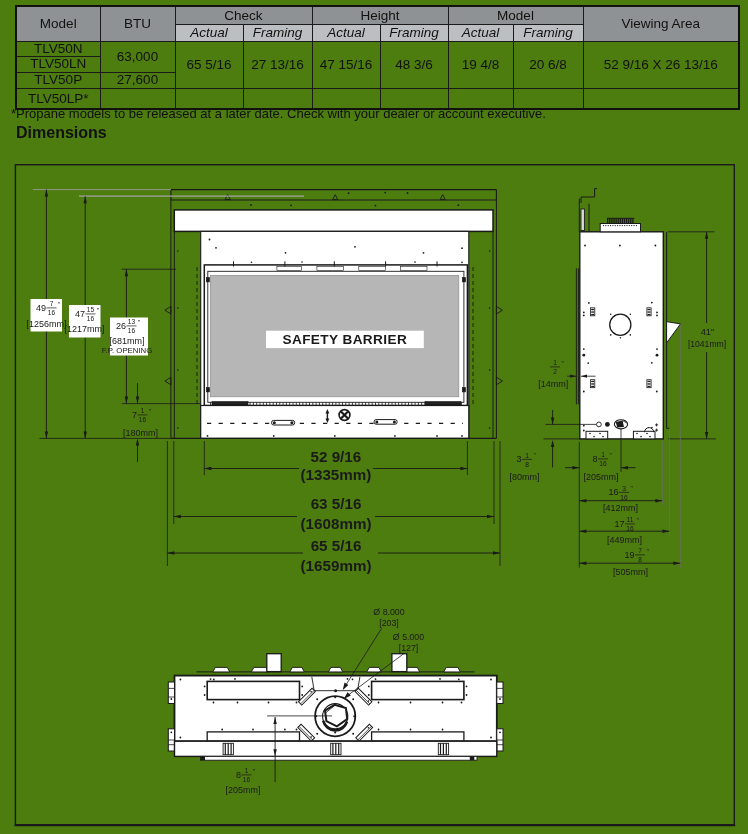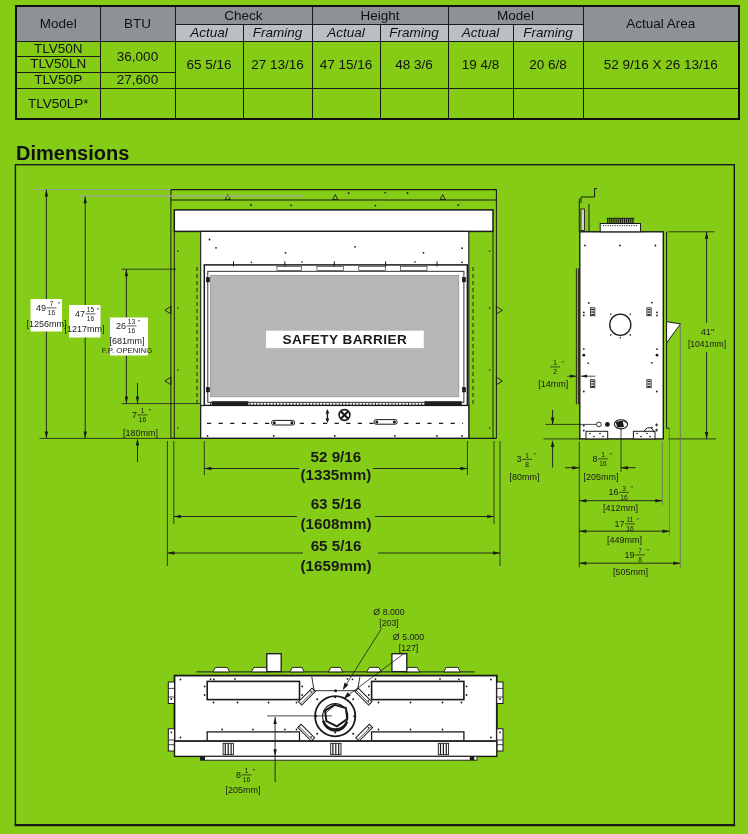--- a/index.html
+++ b/index.html
@@ -1,15 +1,15 @@
 <!DOCTYPE html>
 <html><head><meta charset="utf-8"><style>
 html,body{margin:0;padding:0;background:#ffffff;}
 body{font-family:"Liberation Sans",sans-serif;color:#111;}
-.page{position:relative;width:748px;height:834px;overflow:hidden;background:#84cc16;}
+.page{position:relative;width:748px;height:834px;overflow:hidden;background:#4d7c0f;}
 table.spec{position:absolute;left:15px;top:5px;border-collapse:collapse;table-layout:fixed;}
 table.spec td,table.spec th{border:1px solid #1a1a1a;padding:0;text-align:center;vertical-align:middle;font-size:13.5px;font-weight:400;line-height:1;overflow:hidden;}
 table.spec{border:2px solid #111;}
 .hd{background:#8f9294;}
 .hl{background:#bcbfc1;font-style:italic;}
 </style></head><body>
 <div class="page">
 
 <table class="spec">
       <colgroup>
@@ -23,64 +23,65 @@
         <col style="width:70px">
         <col style="width:156px">
       </colgroup>
 <tbody>
         <tr style="height:18px">
           <td class="hd" rowspan="2">Model</td>
           <td class="hd" rowspan="2">BTU</td>
           <td class="hd" colspan="2">Check</td>
           <td class="hd" colspan="2">Height</td>
           <td class="hd" colspan="2">Model</td>
-          <td class="hd" rowspan="2">Actual Area</td>
+          <td class="hd" rowspan="2">Viewing Area</td>
         </tr>
 <tr style="height:17px">
           <td class="hl">Actual</td>
           <td class="hl">Framing</td>
           <td class="hl">Actual</td>
           <td class="hl">Framing</td>
           <td class="hl">Actual</td>
           <td class="hl">Framing</td>
         </tr>
 <tr style="height:15px">
           <td>TLV50N</td>
-          <td rowspan="2">36,000</td>
+          <td rowspan="2">63,000</td>
           <td rowspan="3">65 5/16</td>
           <td rowspan="3">27 13/16</td>
           <td rowspan="3">47 15/16</td>
           <td rowspan="3">48 3/6</td>
           <td rowspan="3">19 4/8</td>
           <td rowspan="3">20 6/8</td>
           <td rowspan="3">52 9/16 X 26 13/16</td>
         </tr>
 <tr style="height:16px">
           <td>TLV50LN</td>
         </tr>
 <tr style="height:16px">
           <td>TLV50P</td>
           <td>27,600</td>
         </tr>
-<tr style="height:31px">
+<tr style="height:21px">
           <td>TLV50LP*</td>
           <td></td>
           <td></td>
           <td></td>
           <td></td>
           <td></td>
           <td></td>
           <td></td>
           <td></td>
         </tr>
 </tbody>
     </table>
 
-
-<div style="position:absolute;left:16px;top:142px;font-size:20px;font-weight:700;">Dimensions</div>
+<div style="position:absolute;left:11px;top:106px;font-size:13px;">*Propane models to be released at a later date. Check with your dealer or account executive.</div>
+
+<div style="position:absolute;left:16px;top:124px;font-size:16px;font-weight:700;">Dimensions</div>
 <svg width="748" height="834" viewBox="0 0 748 834" style="position:absolute;left:0;top:0;" font-family="Liberation Sans, sans-serif" fill="none">
 
 <rect x="15.4" y="164.7" width="718.9" height="660.0" fill="none" stroke="#1a1a1a" stroke-width="1.4"></rect>
 <line x1="14.6" y1="825.2" x2="735.2" y2="825.2" stroke="#1a1a1a" stroke-width="2.0" stroke-linecap="butt"></line>
 
 <line x1="170.9" y1="189.6" x2="496.4" y2="189.6" stroke="#1a1a1a" stroke-width="1.1" stroke-linecap="butt"></line>
 <line x1="170.9" y1="200.0" x2="496.4" y2="200.0" stroke="#1a1a1a" stroke-width="1.1" stroke-linecap="butt"></line>
 <line x1="170.9" y1="189.6" x2="170.9" y2="200.0" stroke="#1a1a1a" stroke-width="1.1" stroke-linecap="butt"></line>
 <line x1="496.4" y1="189.6" x2="496.4" y2="200.0" stroke="#1a1a1a" stroke-width="1.1" stroke-linecap="butt"></line>
 <polygon points="227.7,194.6 225.1,199.6 230.29999999999998,199.6" fill="none" stroke="#1a1a1a" stroke-width="0.9"></polygon>

